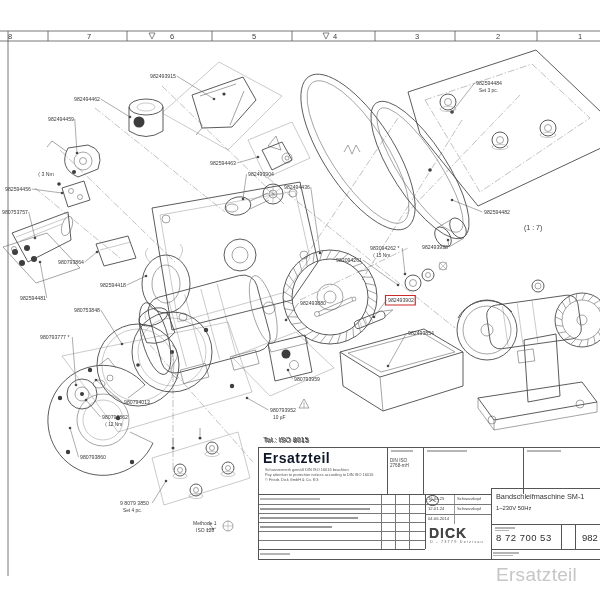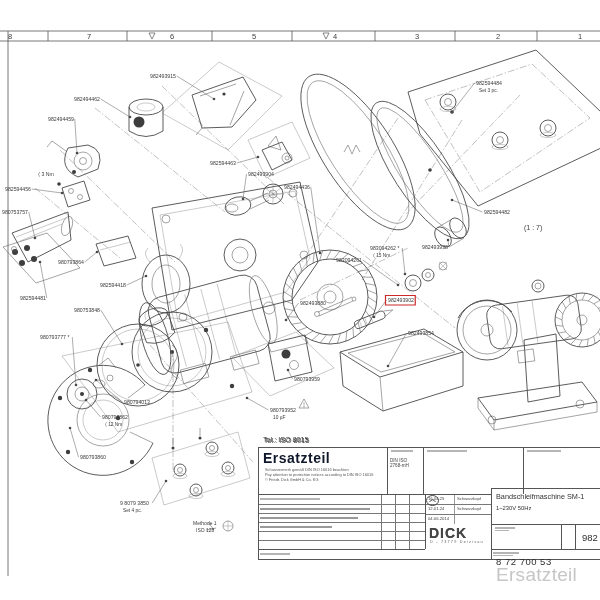--- a/index.html
+++ b/index.html
@@ -27,21 +27,21 @@
   .revrow{position:absolute;left:0;right:0;border-top:1px solid #777;height:9px;}
   .stamprow{font-size:4.2px;color:#444;line-height:1;border-top:1px solid #777;height:9px;display:flex;}
   .stamprow .d{width:26px;padding:2px 0 0 2px;}
   .stamprow .n{flex:1;padding:2px 0 0 2px;border-left:1px solid #999;}
   .brand{display:flex;align-items:center;gap:2px;padding:2px 0 0 3px;}
   .brandname{font-size:14px;font-weight:900;color:#474747;letter-spacing:1px;line-height:1;
     text-shadow:0 0 0 #474747;}
   .brandsub{font-size:3.8px;color:#666;letter-spacing:1.2px;padding-left:4px;}
   .prod1{font-size:7.3px;color:#333;padding:4px 0 0 4px;line-height:1.2;}
   .prod2{font-size:5.8px;color:#333;padding:3px 0 0 4px;}
-  .dwgno{font-size:9.5px;color:#2e2e2e;letter-spacing:.5px;padding:7px 0 0 4px;margin-top:24px;}
+  .dwgno{font-size:9.5px;color:#2e2e2e;letter-spacing:.5px;padding:7px 0 0 4px;}
   .numright{font-size:9.5px;color:#2e2e2e;padding:7px 0 0 6px;}
   .tolnote{position:absolute;font-size:7.2px;color:#3a3a3a;left:263px;top:435px;}
   .watermark{position:absolute;left:496px;top:564px;font-size:19px;color:#c6c6c6;
     letter-spacing:.3px;font-weight:500;}
 </style>
 </head>
 <body>
 
 <div id="stage">
 

